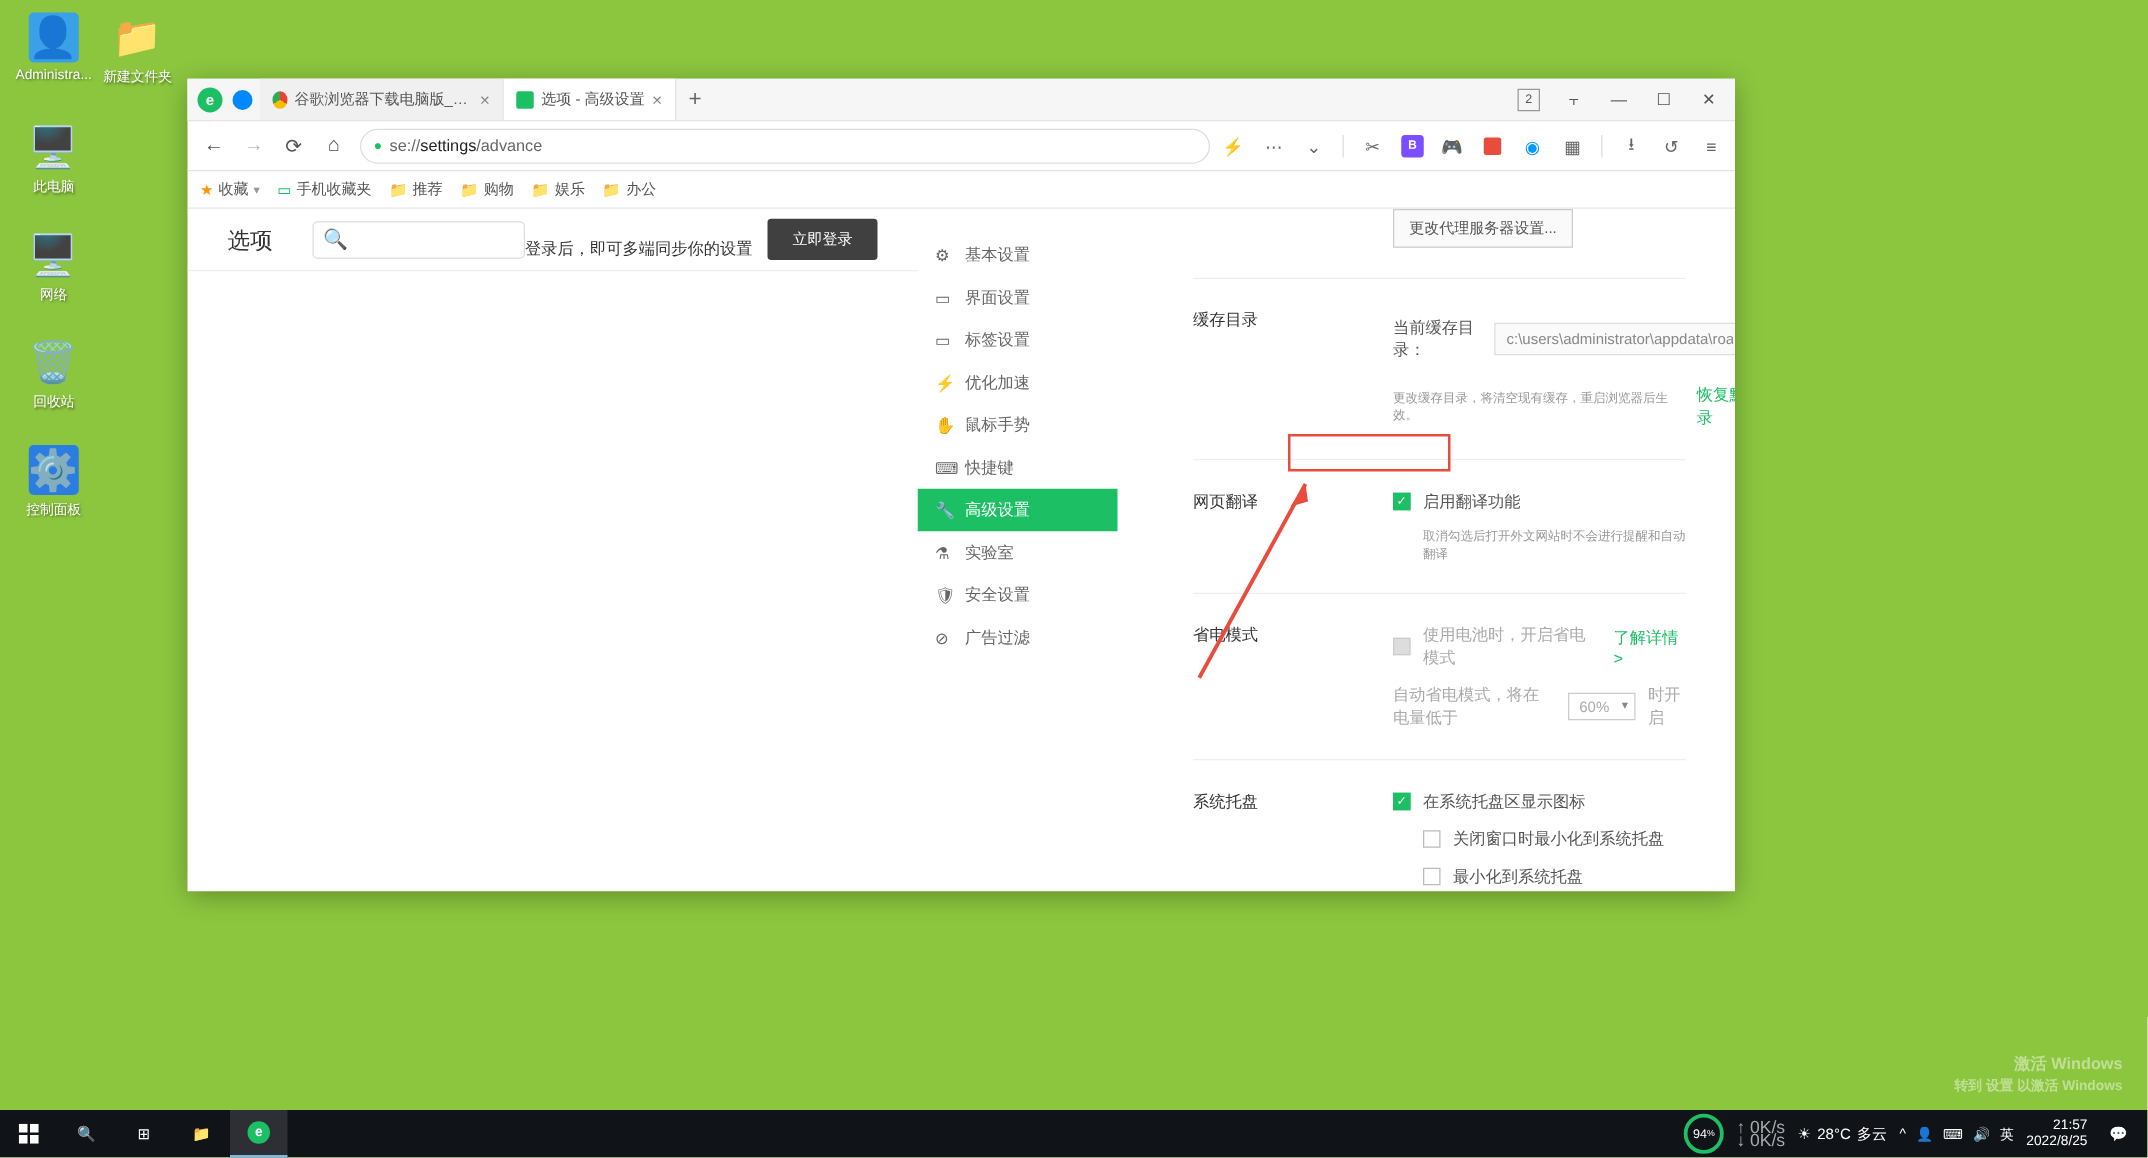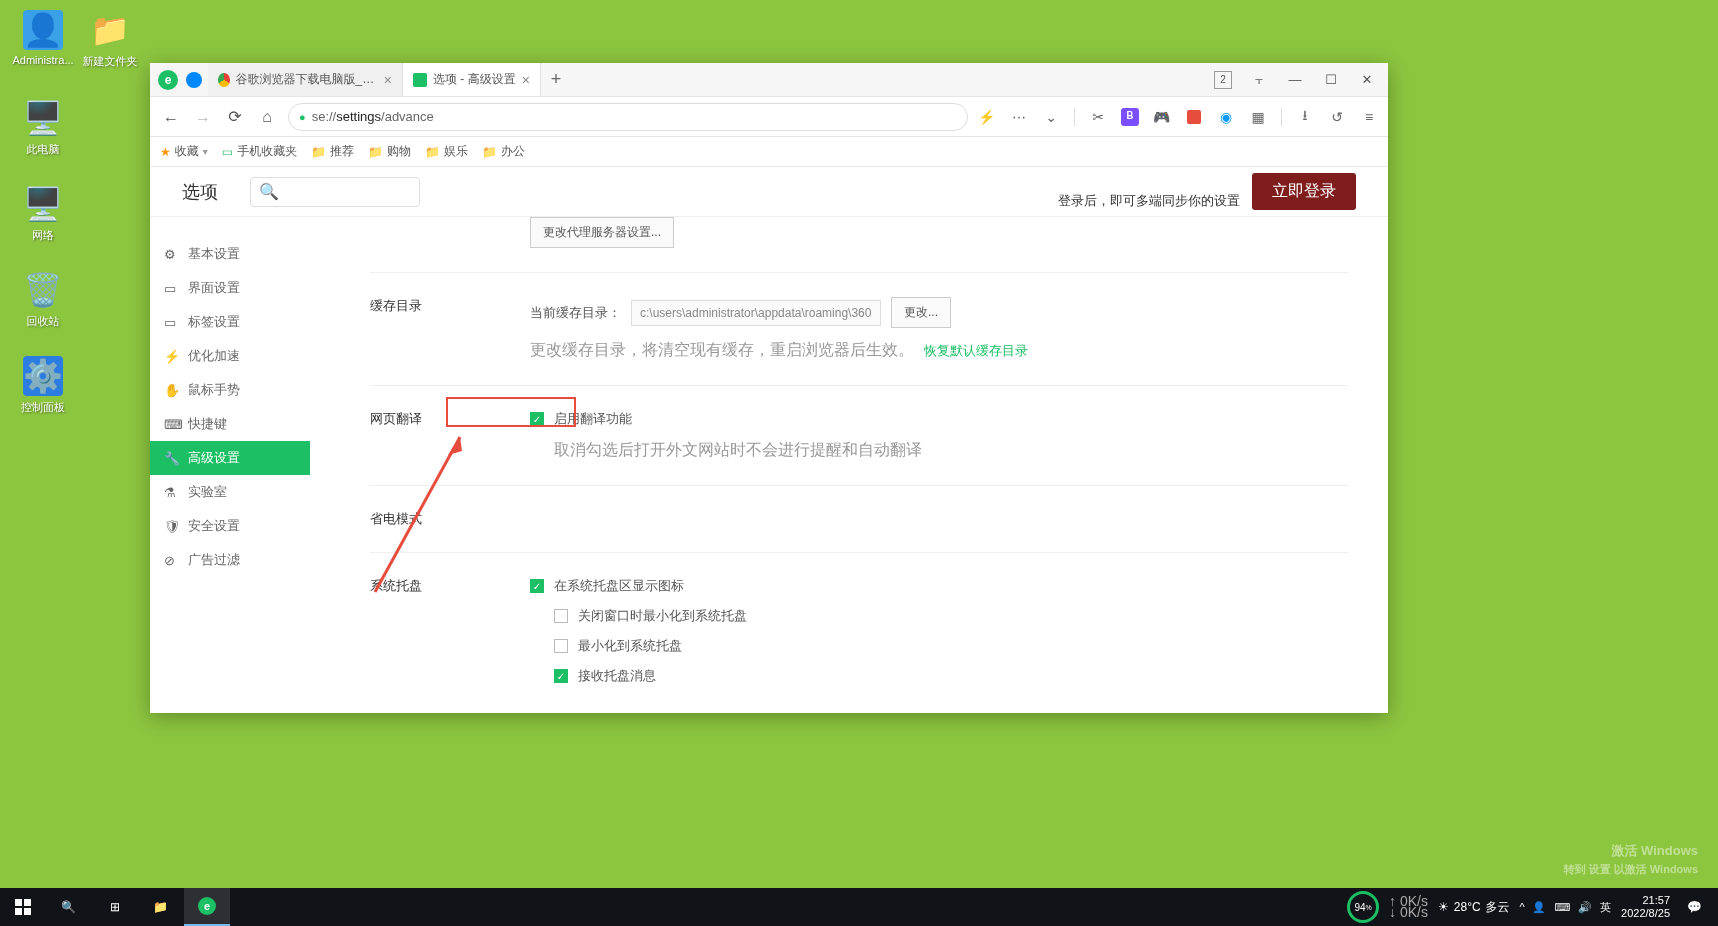--- a/index.html
+++ b/index.html
@@ -44,36 +44,36 @@
 .bm-item { display: flex; align-items: center; gap: 4px; cursor: pointer; }
 .bm-star { color: #ff9500; }
 .bm-folder { color: #f5c76e; }
 .bm-mobile { color: #1cbf64; }
 .page-header { height: 50px; display: flex; align-items: center; padding: 0 32px; border-bottom: 1px solid #eee; }
 .page-title { font-size: 18px; color: #333; margin-right: 32px; }
 .search-box { width: 170px; height: 30px; border: 1px solid #ddd; border-radius: 4px; display: flex; align-items: center; padding: 0 8px; }
 .search-box input { border: none; outline: none; width: 100%; font-size: 12px; }
 .header-right { margin-left: auto; display: flex; align-items: flex-end; gap: 12px; font-size: 13px; }
 .sync-text { color: #333; font-weight: 500; }
-.login-btn { background: #7f1d1d; color: white; padding: 8px 20px; border: none; border-radius: 3px; cursor: pointer; font-size: 16px; }
+.login-btn { background: #404040; color: white; padding: 8px 20px; border: none; border-radius: 3px; cursor: pointer; font-size: 12px; }
 
 .page-body { display: flex; flex: 1; overflow: hidden; }
 .sidebar { width: 160px; padding-top: 20px; }
 .side-item { height: 34px; display: flex; align-items: center; padding-left: 38px; gap: 12px; font-size: 13px; color: #666; cursor: pointer; position: relative; }
 .side-item.active { background: #1cbf64; color: white; }
 .side-item .sicon { position: absolute; left: 14px; width: 16px; }
 
 .settings-area { flex: 1; padding: 0 40px 20px 60px; overflow-y: auto; }
 .section { display: flex; padding: 24px 0; border-bottom: 1px solid #eee; }
 .section:first-child { padding-top: 12px; }
 .section-label { width: 140px; font-size: 13px; color: #333; font-weight: 500; flex-shrink: 0; }
 .section-content { flex: 1; font-size: 13px; color: #555; margin-left: 20px; }
 .row { display: flex; align-items: center; gap: 10px; margin-bottom: 12px; }
 .row:last-child { margin-bottom: 0; }
-.hint { color: #999; font-size: 16px; }
+.hint { color: #999; font-size: 10px; }
 .btn-outline { border: 1px solid #ccc; background: #fafafa; padding: 6px 12px; font-size: 12px; cursor: pointer; color: #555; }
 .input-path { border: 1px solid #ddd; padding: 5px 8px; font-size: 12px; color: #888; width: 250px; background: #fafafa; }
 .link-green { color: #1cbf64; cursor: pointer; }
 .checkbox { width: 14px; height: 14px; border: 1px solid #bbb; display: inline-flex; align-items: center; justify-content: center; flex-shrink: 0; cursor: pointer; }
 .checkbox.checked { background: #1cbf64; border-color: #1cbf64; color: white; font-size: 10px; }
 .checkbox.disabled { background: #ddd; border-color: #ccc; }
 .select-box { border: 1px solid #ccc; padding: 3px 20px 3px 8px; font-size: 12px; position: relative; cursor: pointer; }
 .select-box::after { content: "▾"; position: absolute; right: 5px; color: #888; font-size: 10px; }
 .indent { padding-left: 24px; }
 .highlight-box { position: absolute; border: 2px solid #e74c3c; pointer-events: none; }
@@ -203,21 +203,21 @@
       <div class="bm-item">
         <span class="bm-folder">📁</span>
         <span>娱乐</span>
       </div>
       <div class="bm-item">
         <span class="bm-folder">📁</span>
         <span>办公</span>
       </div>
     </div>
 
-  <div style="display:flex;flex-direction:column;flex:1;overflow:hidden">
+  <div style="display:flex;flex:1;overflow:hidden">
     <div class="page-header">
       <div class="page-title">选项</div>
       <div class="search-box">
         <span style="color:#aaa;margin-right:4px">🔍</span>
         <input type="text" style="">
       </div>
       <div class="header-right">
         <span class="sync-text">登录后，即可多端同步你的设置</span>
         <button class="login-btn">立即登录</button>
       </div>
@@ -299,20 +299,32 @@
               <span>启用翻译功能</span>
             </div>
             <div class="row indent">
               <span class="hint">取消勾选后打开外文网站时不会进行提醒和自动翻译</span>
             </div>
           </div>
         </div>
 
         <div class="section">
           <div class="section-label">省电模式</div>
+          <div class="section-content">
+            <div class="row">
+              <span class="checkbox disabled"></span>
+              <span style="color:#aaa">使用电池时，开启省电模式</span>
+              <span class="link-green">了解详情 &gt;</span>
+            </div>
+            <div class="row" style="color:#aaa">
+              <span>自动省电模式，将在电量低于</span>
+              <span class="select-box">60%</span>
+              <span>时开启</span>
+            </div>
+          </div>
         </div>
 
         <div class="section" style="border-bottom:none">
           <div class="section-label">系统托盘</div>
           <div class="section-content">
             <div class="row">
               <span class="checkbox checked">✓</span>
               <span>在系统托盘区显示图标</span>
             </div>
             <div class="row indent">

